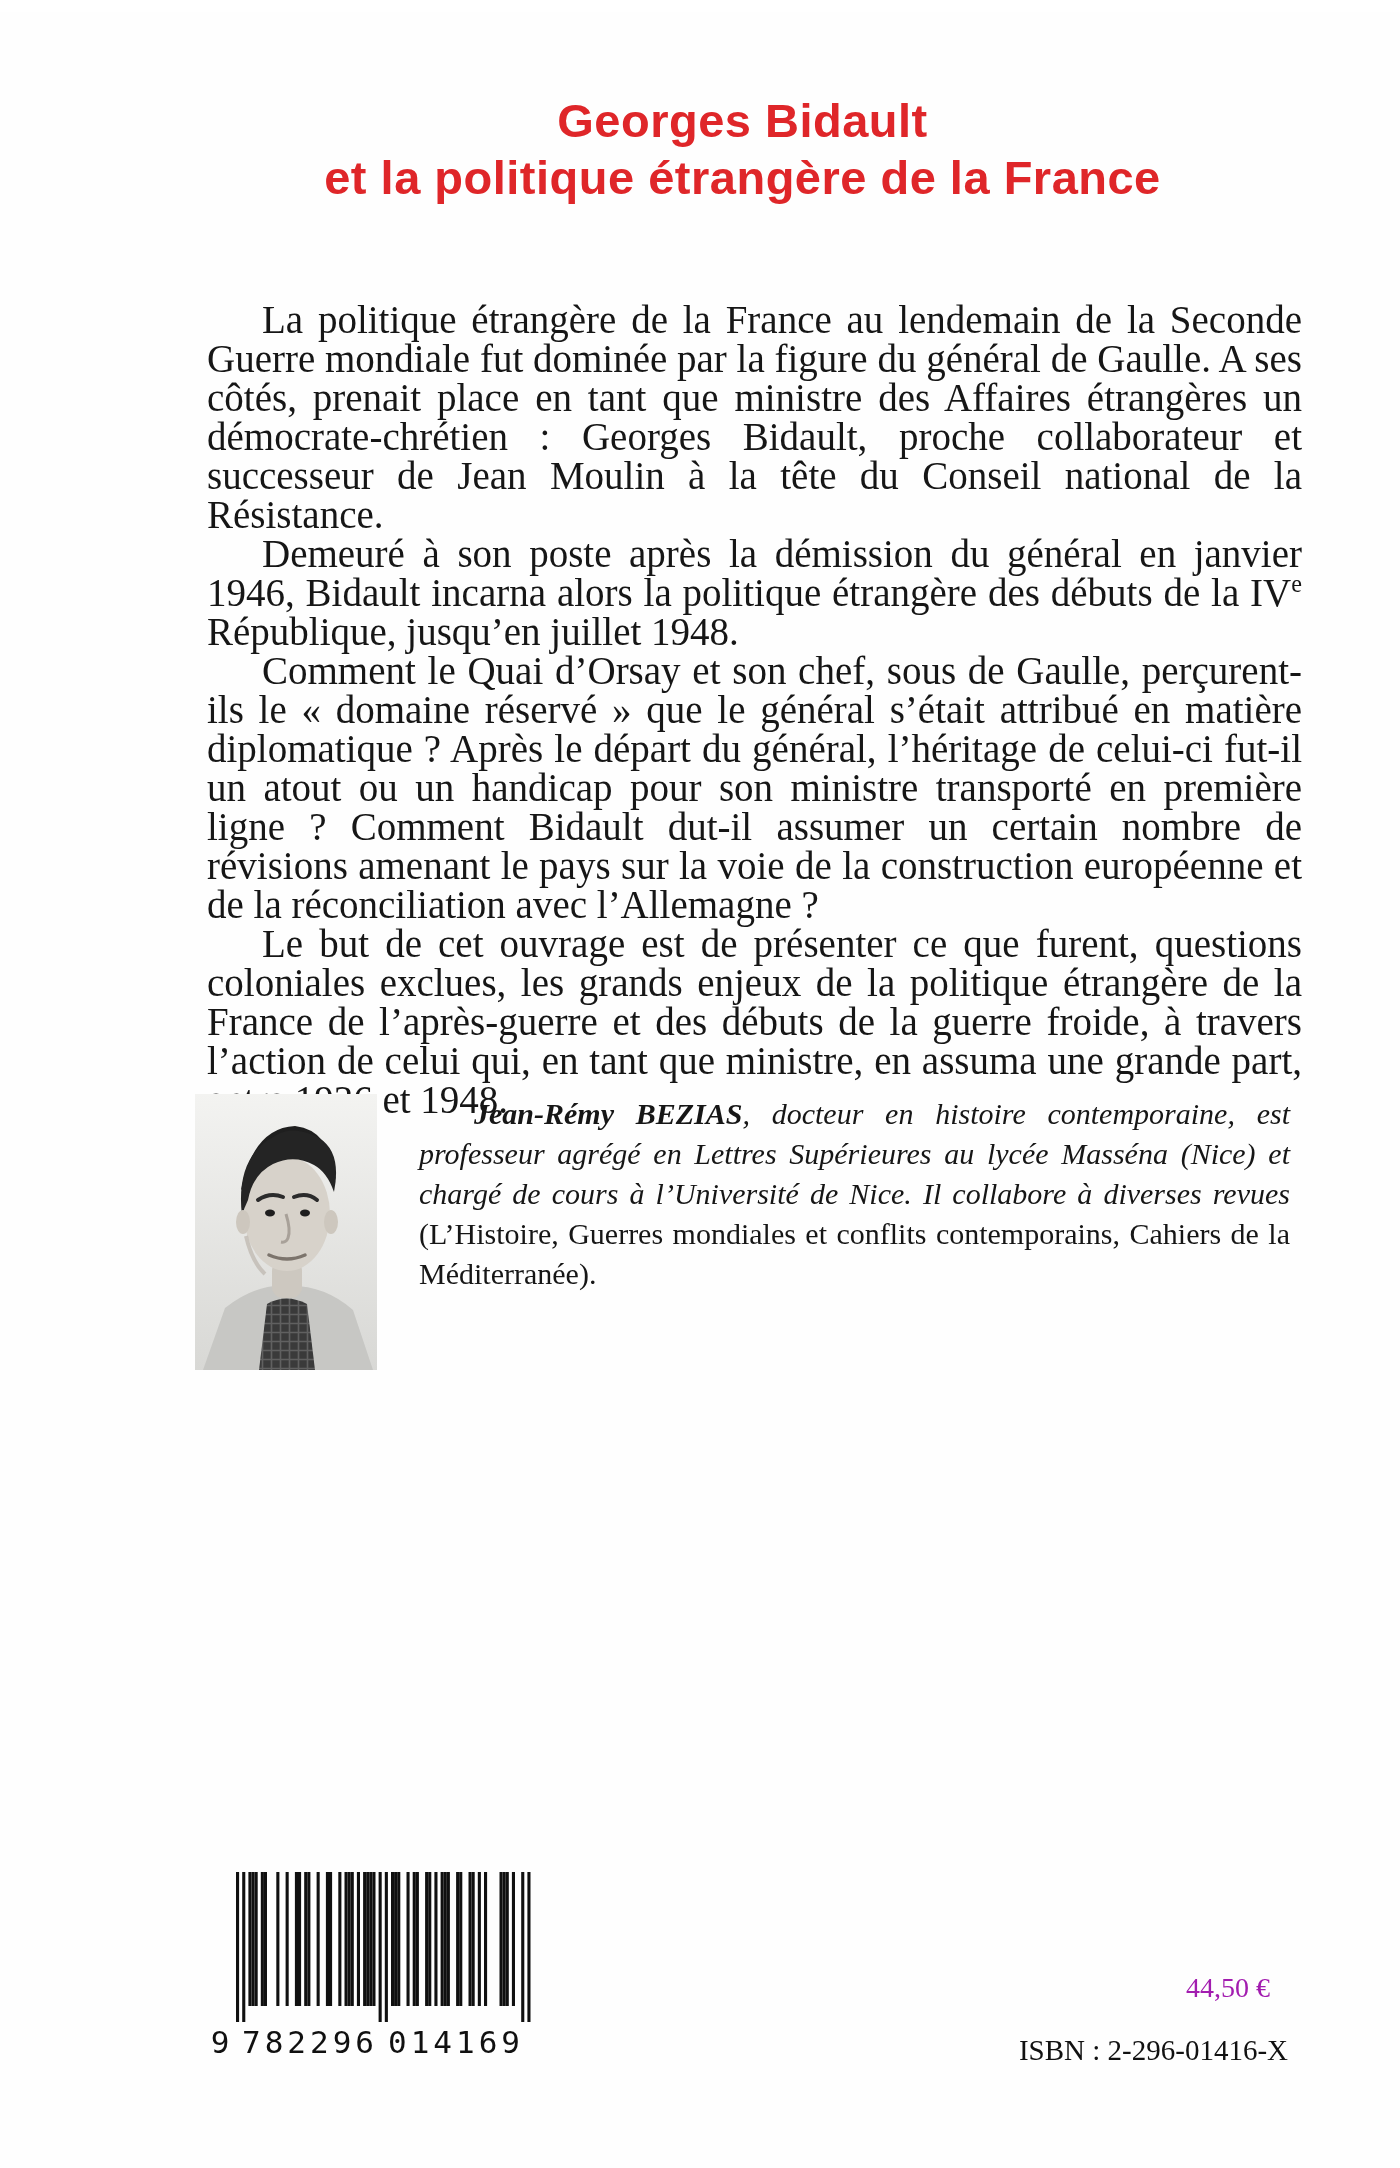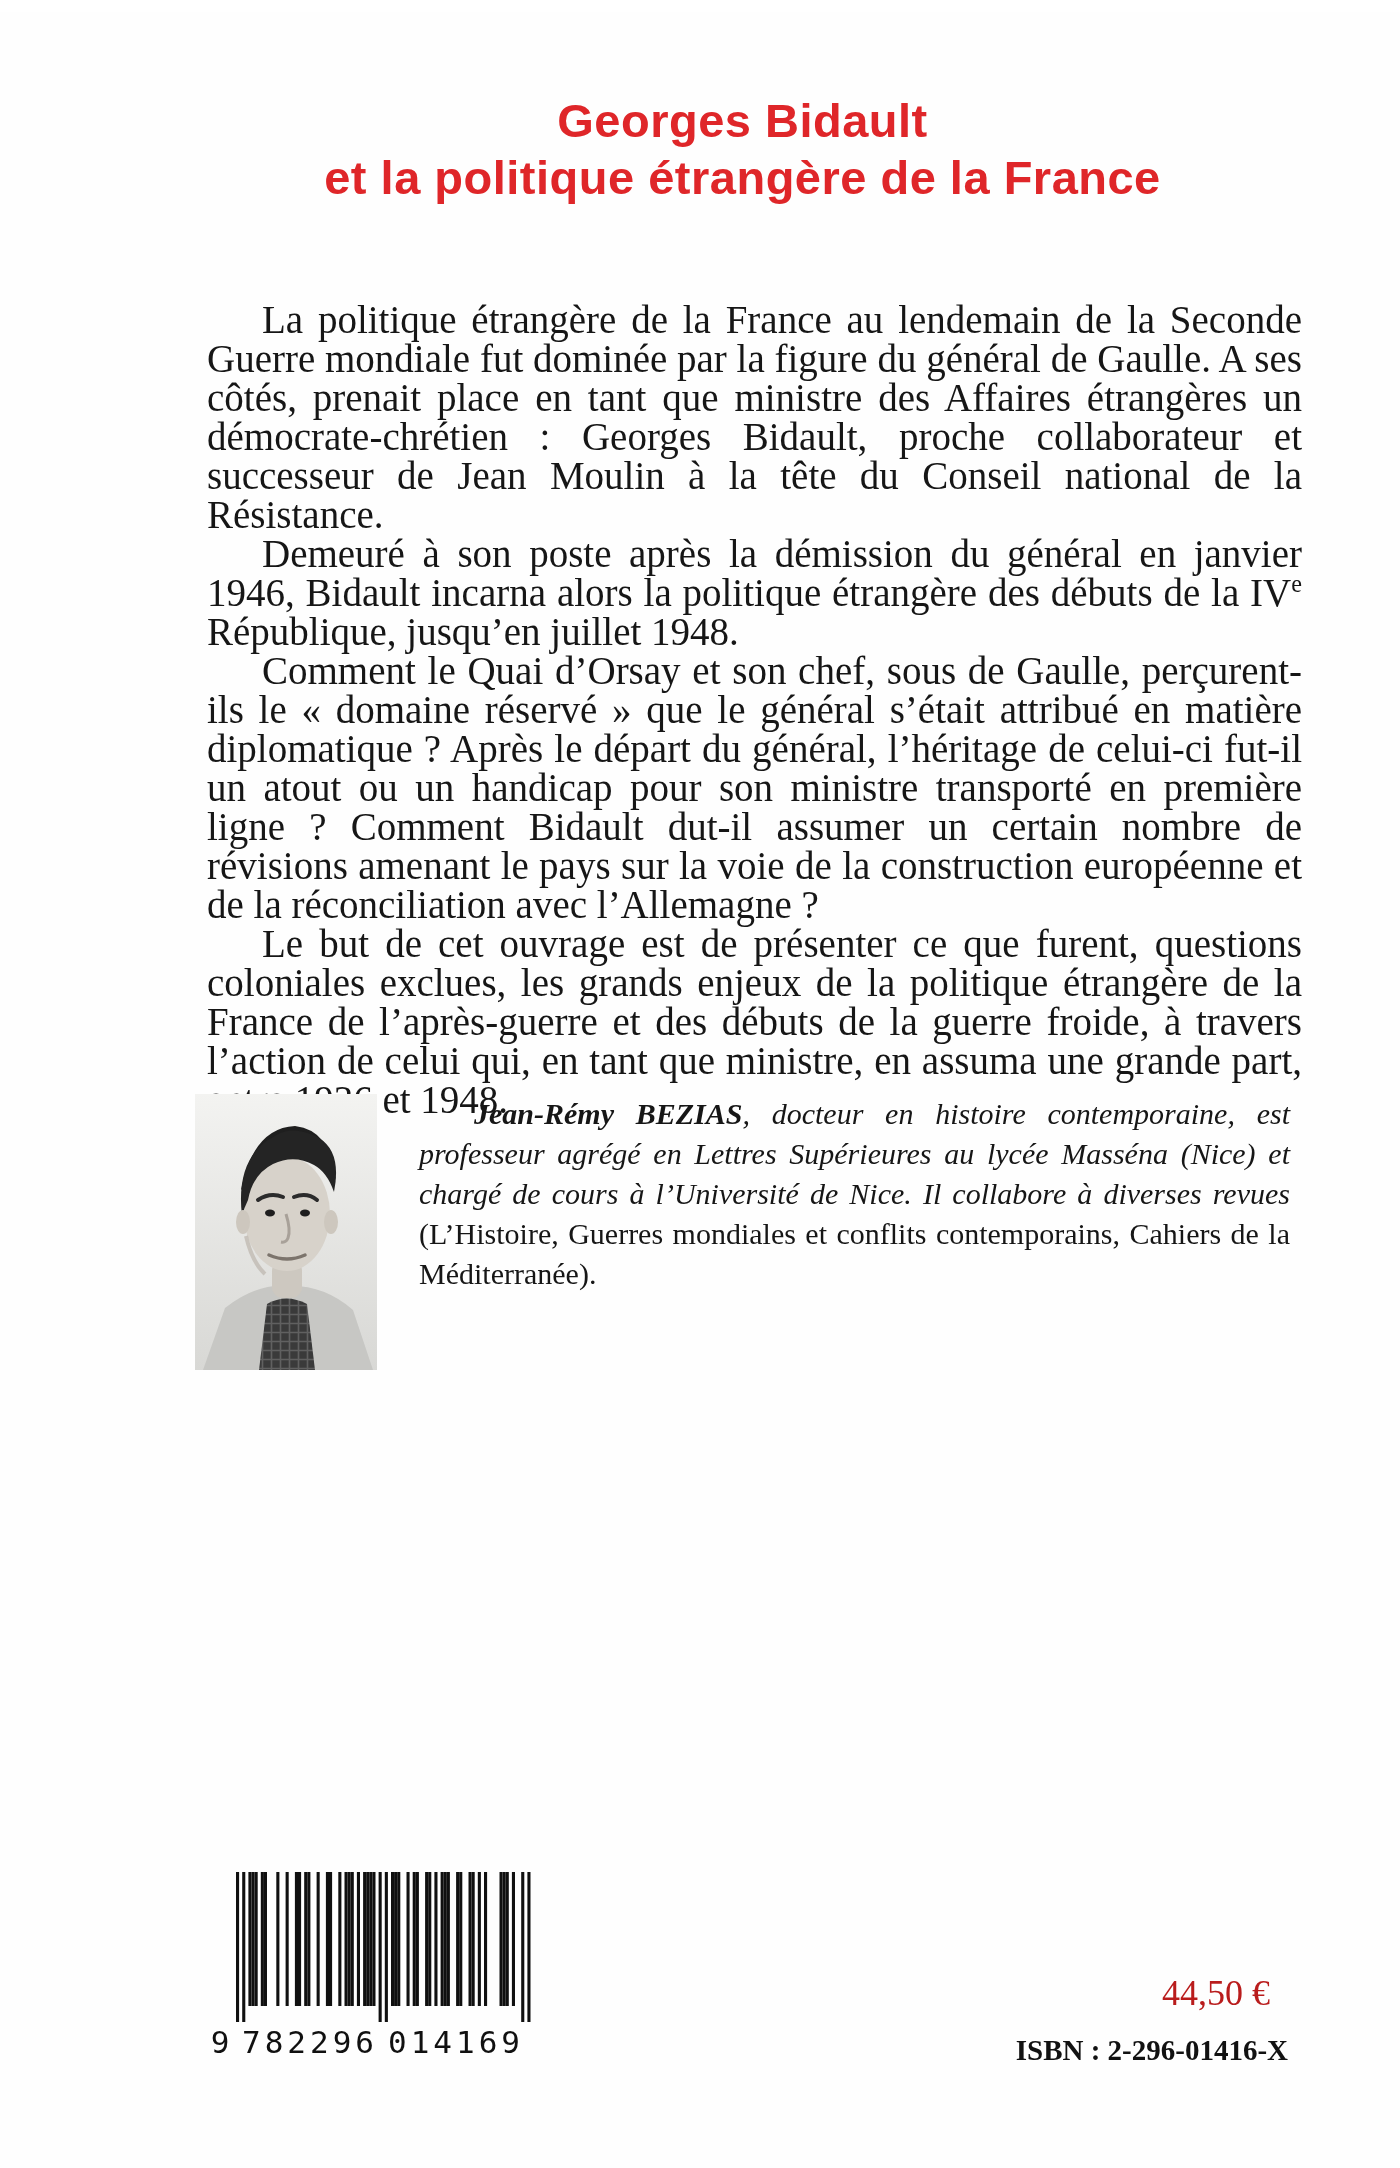--- a/index.html
+++ b/index.html
@@ -68,29 +68,28 @@
   .barcode-wrap { position:absolute; left:200px; top:1860px; background:#fefefe; }
   .bc {
     font-family:"DejaVu Sans Mono", monospace;
     font-size:31px;
     fill:#101010;
   }
   
   .price {
     position:absolute;
     top:1960px; right:130px;
-    font-size:36px;
-    color:#b91c1c;
+    font-size:28px;
+    color:#a21caf;
   }
   .isbn {
     position:absolute;
     top:2022px; right:112px;
     font-size:29px;
     color:#111;
-    font-weight:bold;
   }
 </style>
 </head>
 <body>
 
 <div class="page">
 
   <header class="title-block" style="color: rgb(223, 38, 41);">
     <div class="title-line">Georges Bidault</div>
     <div class="title-line">et la politique étrangère de la France</div>

